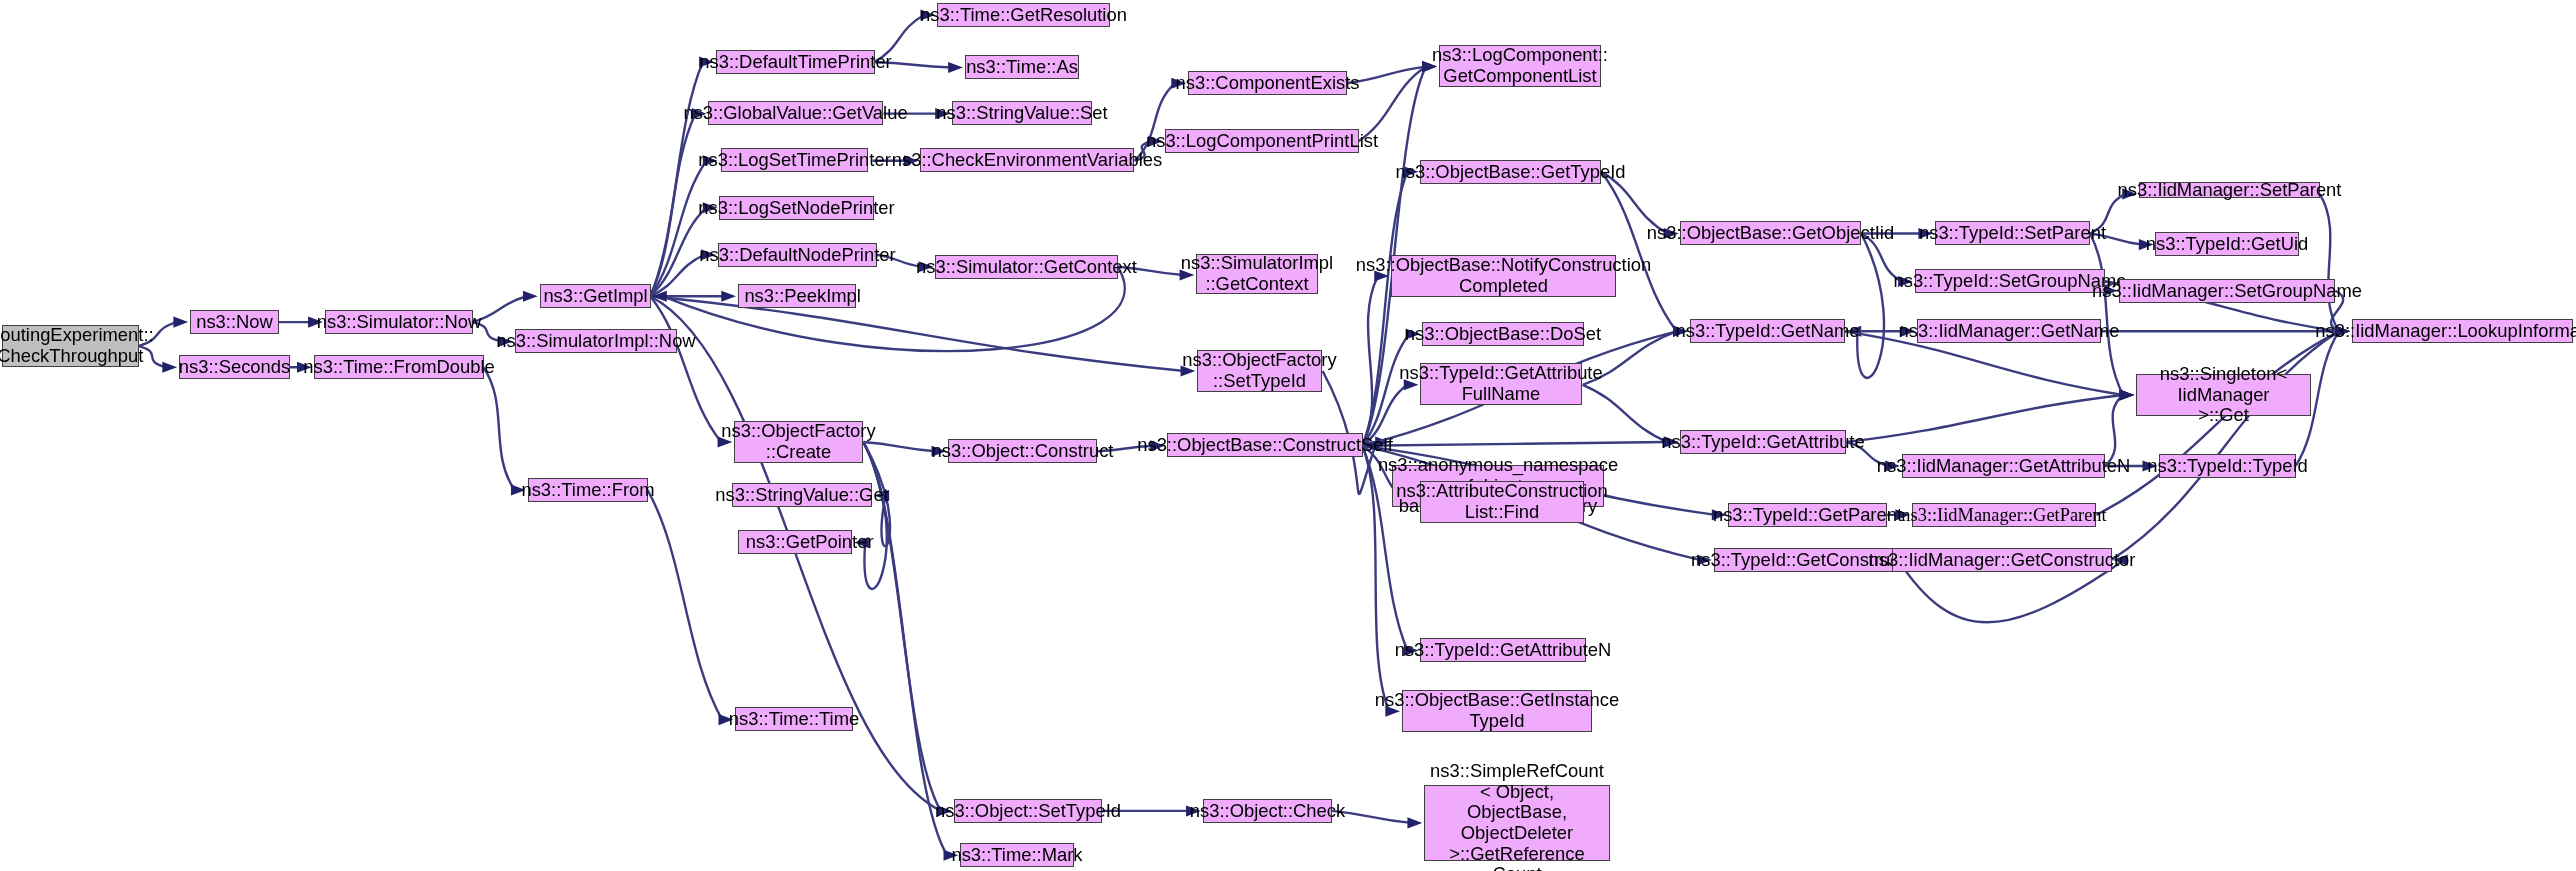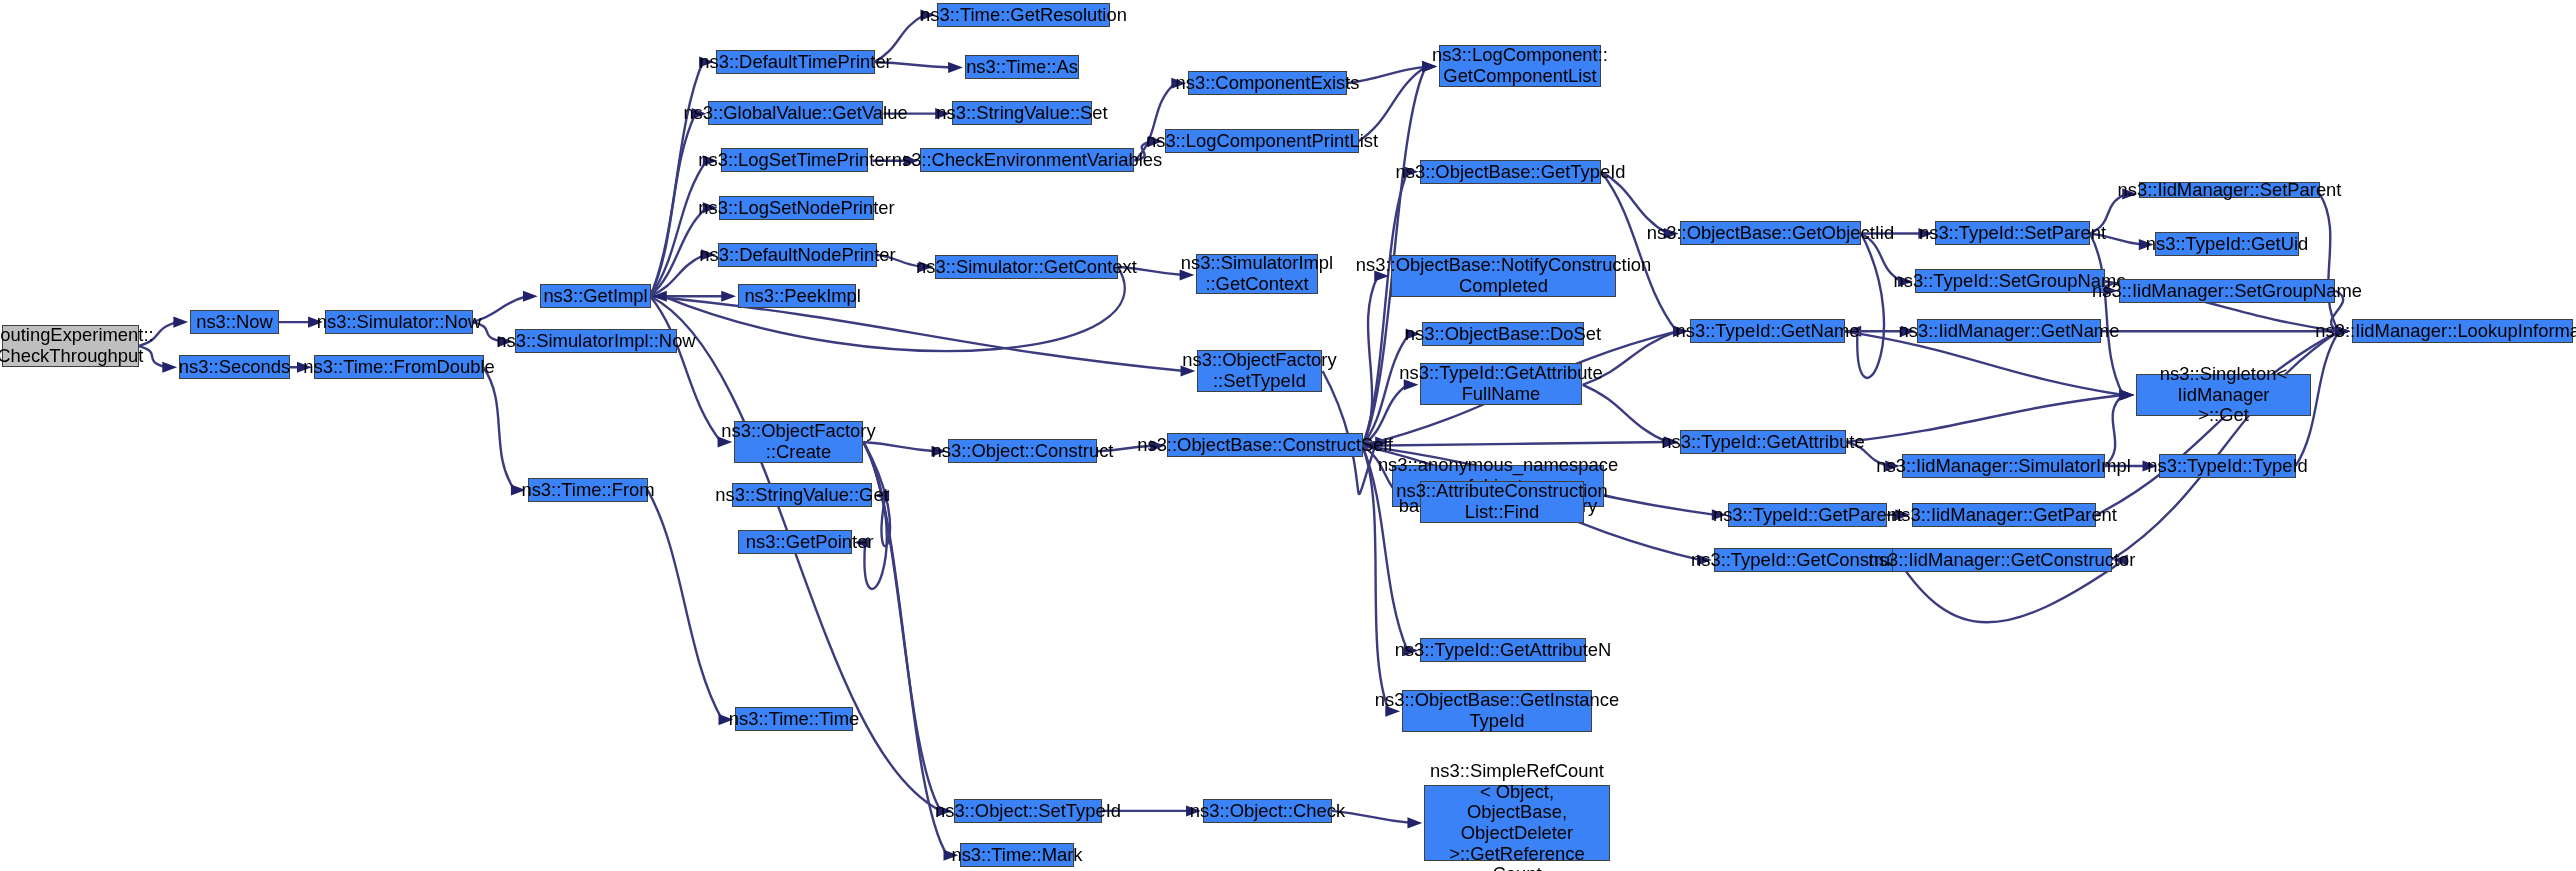--- a/index.html
+++ b/index.html
@@ -2,21 +2,21 @@
 <html style="font-size:14.8px"><head>
 <meta charset="utf-8">
 <style>
   html,body{margin:0;padding:0;background:#ffffff;}
   body{font-family:"Liberation Sans","DejaVu Sans",sans-serif;}
   #canvas{position:relative;width:2576px;height:872px;background:#ffffff;overflow:hidden;}
   .node{
     position:absolute;
     box-sizing:border-box;
     border:1.8px solid #404040;
-    background:#3b82f6;
+    background:#f0abfc;
     color:#000000;
     display:flex;
     align-items:center;
     justify-content:center;
     text-align:center;
     font-size:18.4px;
     line-height:1.12;
     white-space:pre-line;
     padding:0.9px 3.7px;
     z-index:3;
@@ -241,22 +241,22 @@
 ObjectDeleter &gt;::GetReference
 Count</div>
       <div class="node" style="left: 1680px; top: 221px; width: 181px; height: 24px;">ns3::ObjectBase::GetObjectIid</div>
       <div class="node" style="left: 1690px; top: 319px; width: 155px; height: 24px;">ns3::TypeId::GetName</div>
       <div class="node" style="left: 1680px; top: 430px; width: 166px; height: 24px;">ns3::TypeId::GetAttribute</div>
       <div class="node" style="left: 1728px; top: 503px; width: 159px; height: 24px;">ns3::TypeId::GetParent</div>
       <div class="node" style="left: 1714px; top: 548px; width: 184px; height: 24px;">ns3::TypeId::GetConstructor</div>
       <div class="node" style="left: 1935px; top: 221px; width: 155px; height: 24px;">ns3::TypeId::SetParent</div>
       <div class="node" style="left: 1915px; top: 269px; width: 190px; height: 24px;">ns3::TypeId::SetGroupName</div>
       <div class="node" style="left: 1917px; top: 319px; width: 184px; height: 24px;">ns3::IidManager::GetName</div>
-      <div class="node" style="left: 1902px; top: 454px; width: 203px; height: 24px;">ns3::IidManager::SimulatorImpl</div>
-      <div class="node" style="left: 1912px; top: 503px; width: 184px; height: 24px;">ns3::IidManager::GetParent</div>
+      <div class="node" style="left: 1902px; top: 454px; width: 203px; height: 24px;">ns3::IidManager::GetAttributeN</div>
+      <div class="node" style="left: 1912px; top: 503px; width: 184px; height: 24px; font-family: Liberation Serif, serif;">ns3::IidManager::GetParent</div>
       <div class="node" style="left: 1892px; top: 548px; width: 220px; height: 24px;">ns3::IidManager::GetConstructor</div>
       <div class="node" style="left: 2139px; top: 182px; width: 181px; height: 16px;">ns3::IidManager::SetParent</div>
       <div class="node" style="left: 2155px; top: 232px; width: 144px; height: 24px;">ns3::TypeId::GetUid</div>
       <div class="node" style="left: 2119px; top: 279px; width: 216px; height: 24px;">ns3::IidManager::SetGroupName</div>
       <div class="node" style="left: 2136px; top: 374px; width: 175px; height: 42px;">ns3::Singleton&lt; IidManager
 &gt;::Get</div>
       <div class="node" style="left: 2159px; top: 454px; width: 137px; height: 24px;">ns3::TypeId::TypeId</div>
       <div class="node" style="left: 2352px; top: 319px; width: 221px; height: 24px;">ns3::IidManager::LookupInformation</div>
     </div>
 </div>

